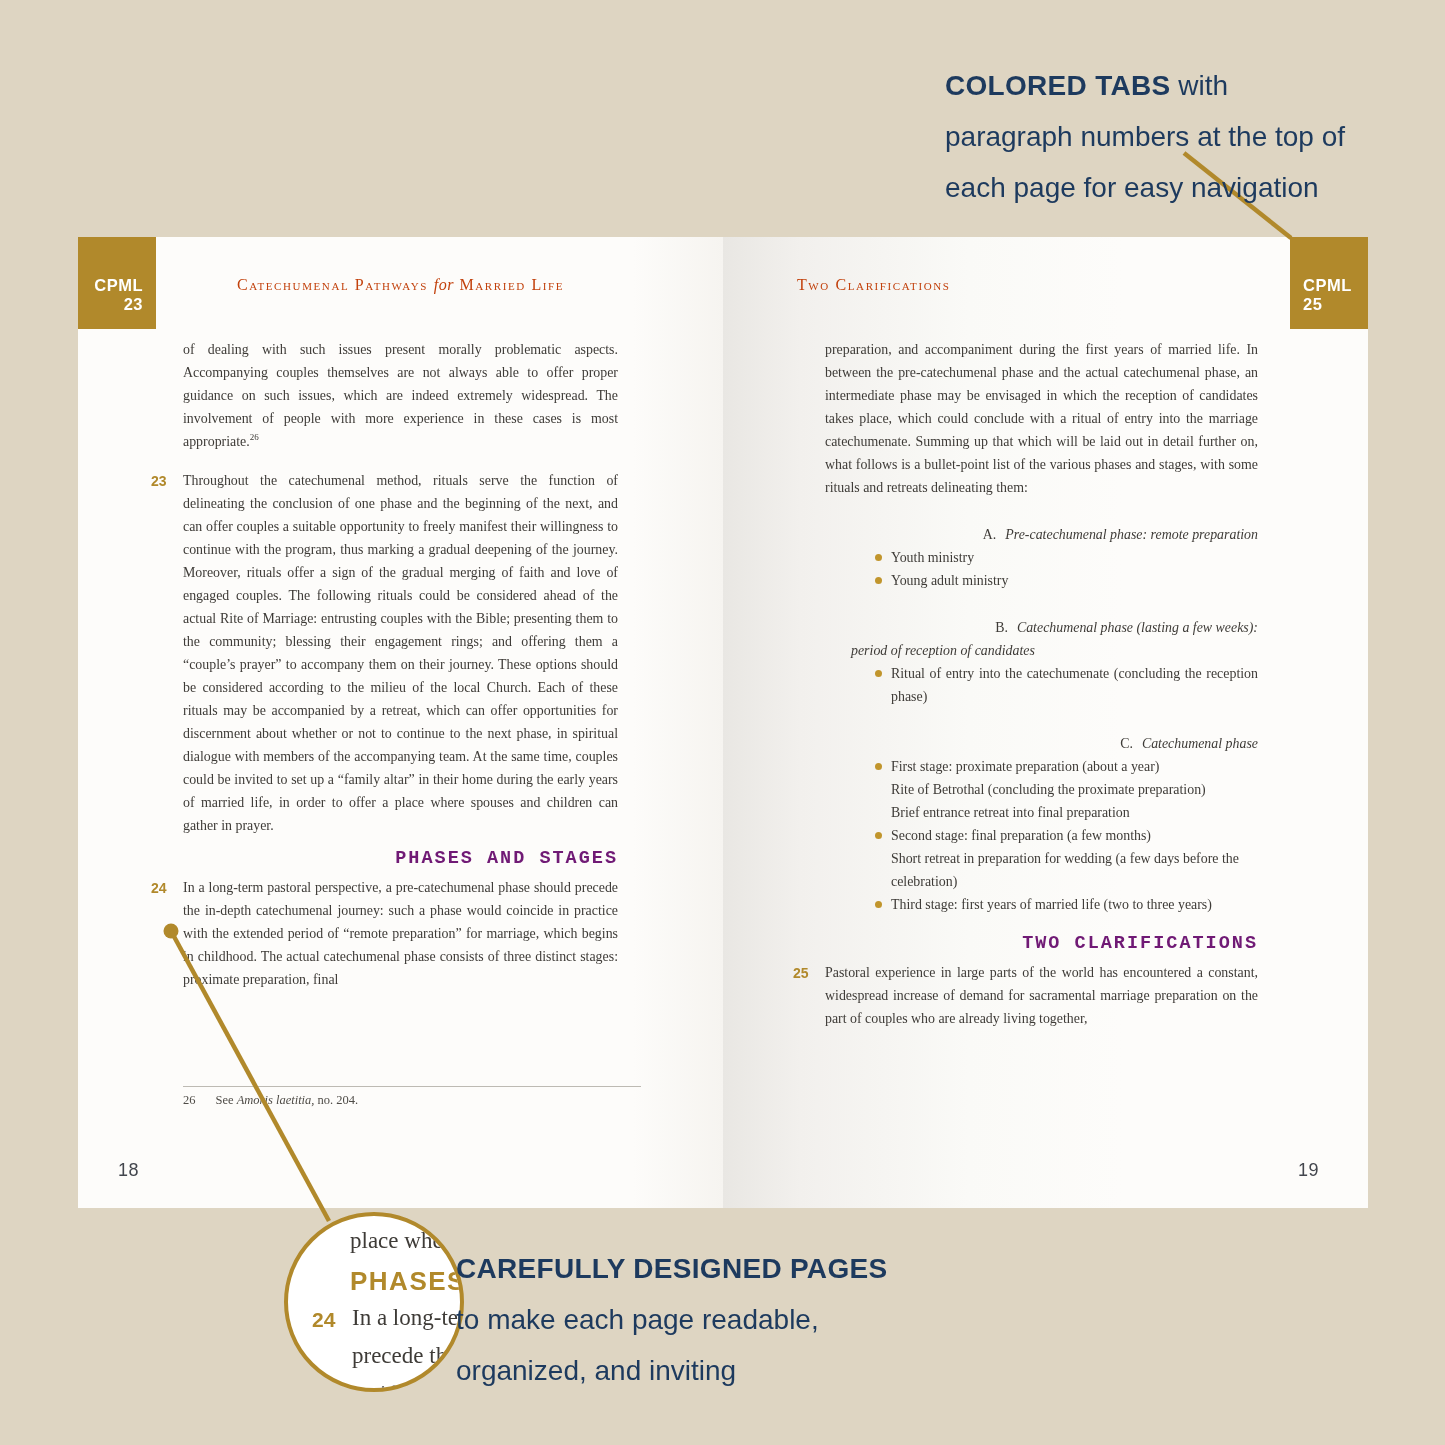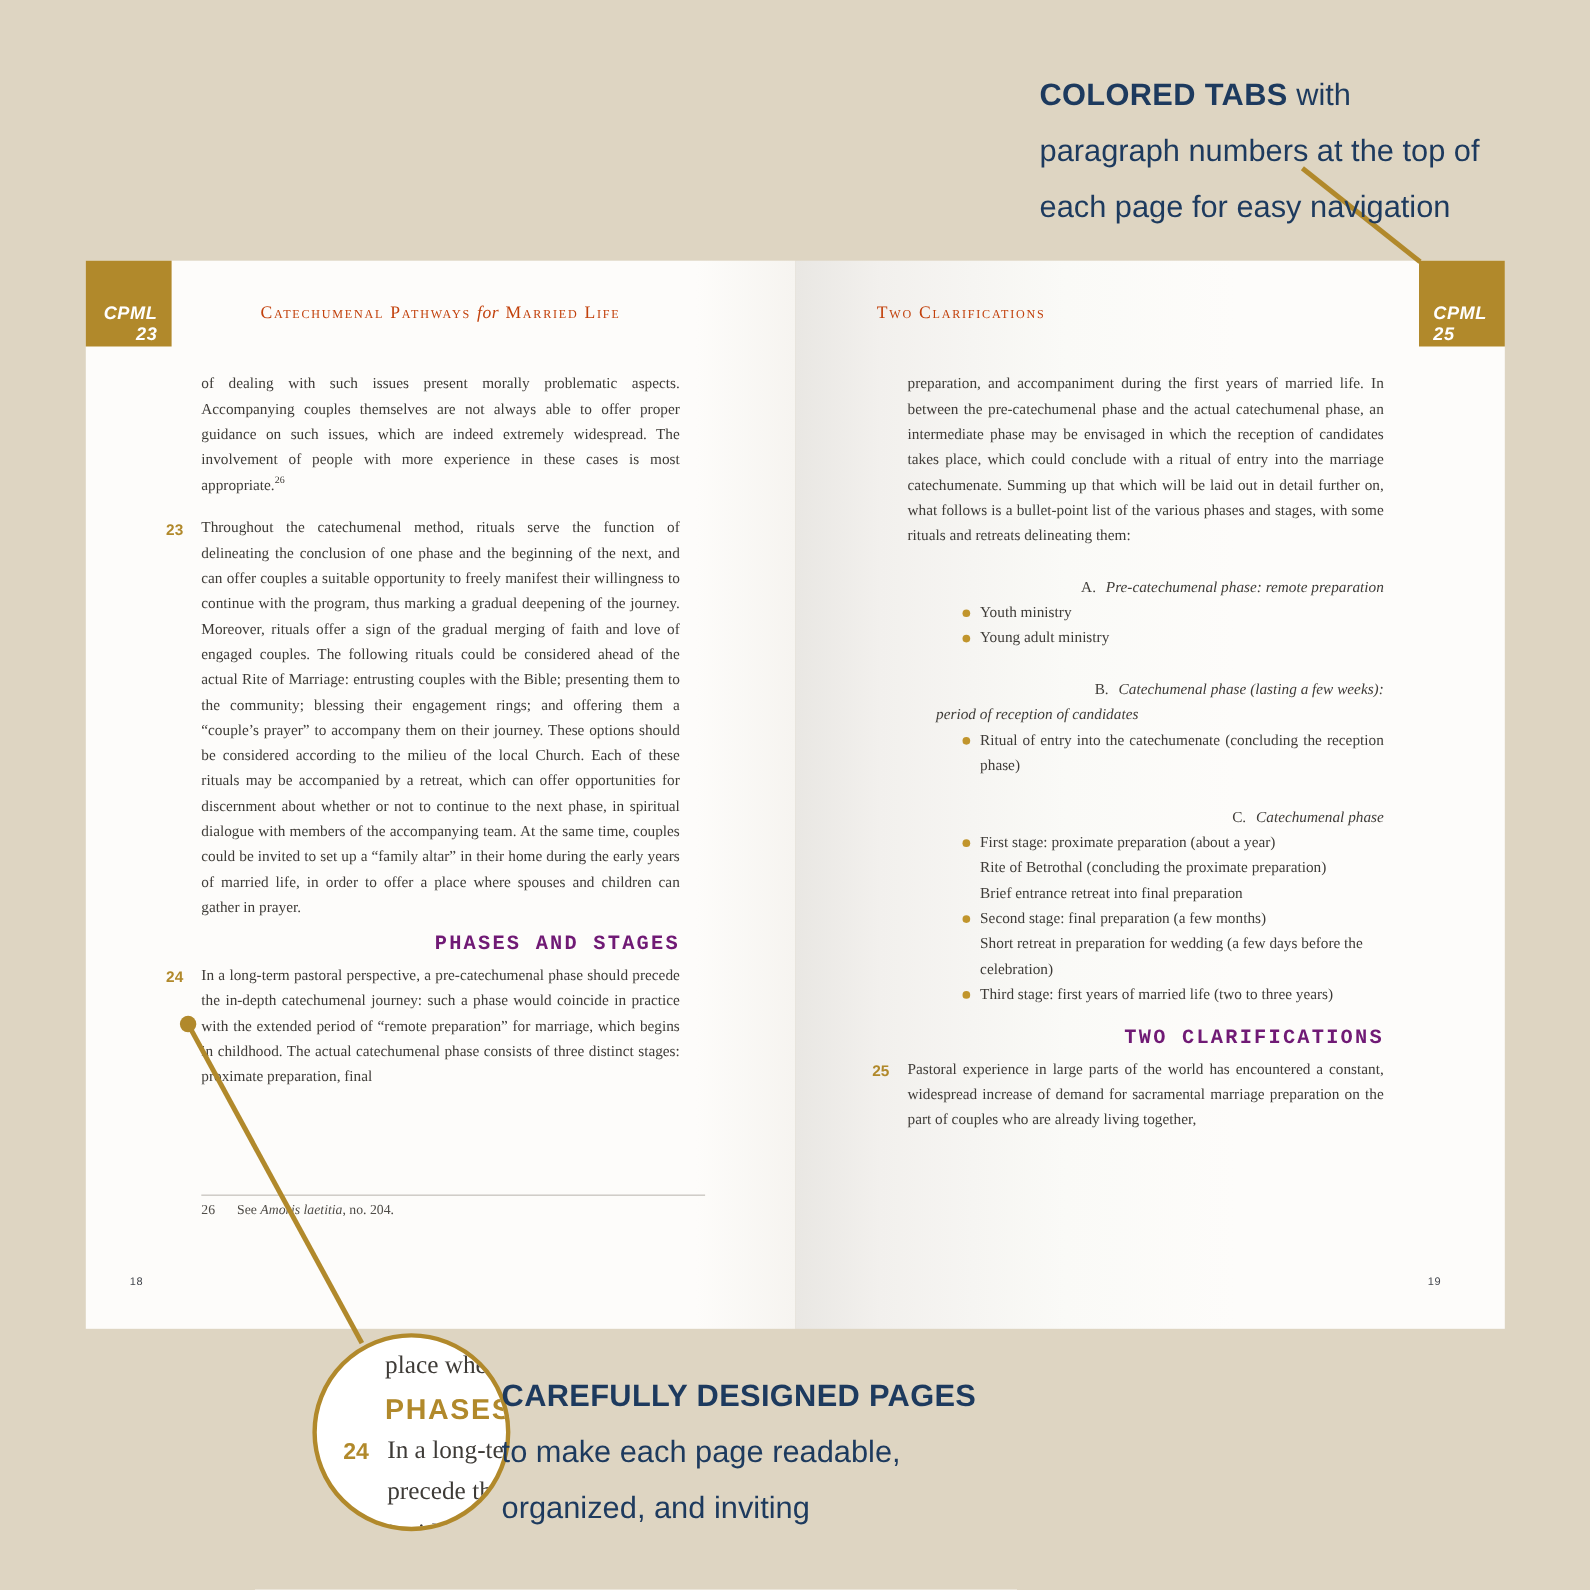--- a/index.html
+++ b/index.html
@@ -6,22 +6,22 @@
   html,body{margin:0;padding:0;}
   body{width:1445px;height:1445px;font-family:"Liberation Sans",sans-serif;}
   .canvas{position:relative;width:1445px;height:1445px;background:#ded5c2;overflow:hidden;}
 
   
   .page{position:absolute;top:237px;width:645px;height:971px;}
   .page-left{left:78px;background:linear-gradient(90deg,#fdfcfa 0%,#fdfcfa 86%,#f6f4f0 100%);}
   .page-right{left:723px;background:linear-gradient(90deg,#e9e7e3 0%,#f2f0ed 12%,#fafaf7 38%,#fdfcfa 62%,#fdfcfa 100%);}
 
   
-  .tab{position:absolute;top:237px;width:78px;height:78px;background:#b1892b;color:#ffffff;
-       font-weight:bold;font-size:16.5px;line-height:19px;letter-spacing:.5px;box-sizing:border-box;z-index:3;font-style:italic;}
+  .tab{position:absolute;top:237px;width:78px;height:92px;background:#b1892b;color:#ffffff;
+       font-weight:bold;font-size:16.5px;line-height:19px;letter-spacing:.5px;box-sizing:border-box;z-index:3;}
   .tab-left{left:78px;text-align:right;padding:39px 13px 0 0;}
   .tab-right{left:1290px;text-align:left;padding:39px 0 0 13px;}
 
   
   .running-header{position:absolute;top:276px;font-family:"Liberation Serif",serif;
        font-variant:small-caps;letter-spacing:1.6px;font-size:16px;color:#c2410c;z-index:2;}
   .running-header-left{left:183px;width:435px;text-align:center;}
   .running-header-right{left:797px;text-align:left;}
   .rh-italic{font-variant:normal;font-style:italic;letter-spacing:.5px;}
 
@@ -53,21 +53,21 @@
   .sub-line{padding-left:66px;text-align:left;}
   .list-c{margin-bottom:16px;}
 
   
   .footnote-rule{position:absolute;left:183px;top:1086px;width:458px;height:1px;background:#bdbab3;z-index:2;}
   .footnote{position:absolute;left:183px;top:1093px;width:458px;font-family:"Liberation Serif",serif;
        font-size:12.5px;color:#4e4b46;z-index:2;}
   .footnote-num{display:inline-block;margin-right:20px;}
 
   
-  .page-number{position:absolute;font-size:10px;color:#43464d;letter-spacing:.5px;z-index:2;}
+  .page-number{position:absolute;font-size:18px;color:#43464d;letter-spacing:.5px;z-index:2;}
   .pn-left{left:118px;top:1160px;}
   .pn-right{left:1298px;top:1160px;}
 
   
   .overlay-svg{position:absolute;left:0;top:0;z-index:4;pointer-events:none;}
 
   
   .magnifier{position:absolute;left:284px;top:1212px;width:172px;height:172px;border-radius:50%;
        border:4px solid #b1892b;background:#ffffff;overflow:hidden;z-index:5;text-align:right;}
   .mag-line{position:absolute;white-space:nowrap;font-family:"Liberation Serif",serif;

